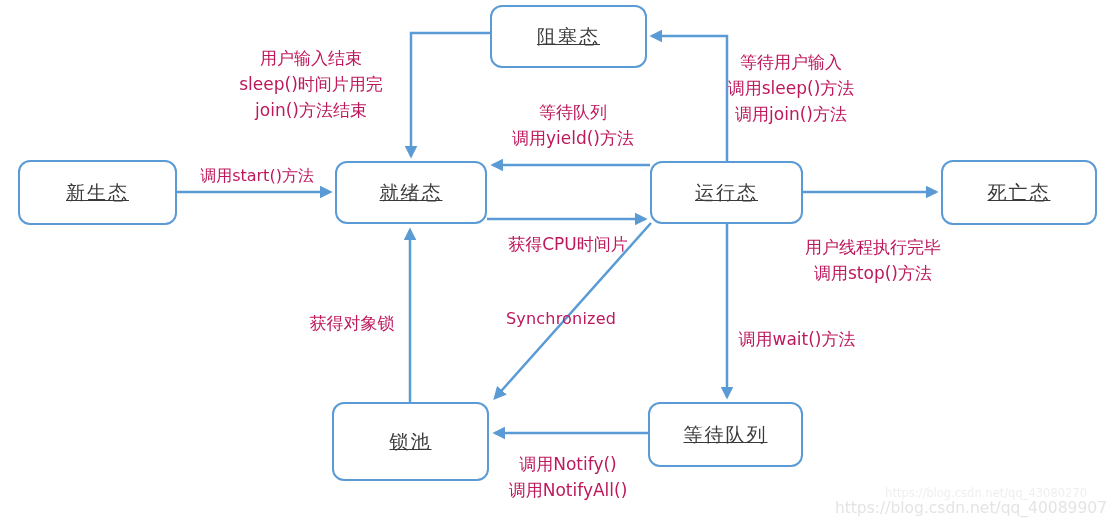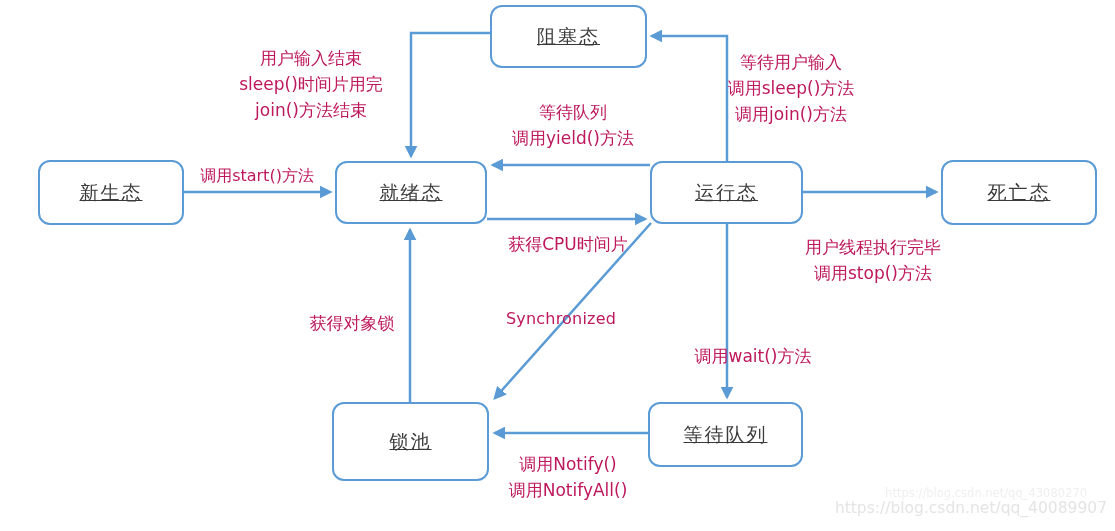--- a/index.html
+++ b/index.html
@@ -69,21 +69,21 @@
 
     <line class="edge" x1="651" y1="223" x2="495" y2="398" marker-end="url(#arr)"></line>
 
     <line class="edge" x1="727" y1="224" x2="727" y2="397" marker-end="url(#arr)"></line>
 
     <line class="edge" x1="648" y1="433" x2="495" y2="433" marker-end="url(#arr)"></line>
   </svg>
 
   <div class="node" style="left:490px;top:5px;width:157px;height:63px;">阻塞态</div>
 
-  <div class="node" style="left:18px;top:160px;width:146px;height:65px;margin-left:20px;">新生态</div>
+  <div class="node" style="left:18px;top:160px;width:159px;height:65px;">新生态</div>
 
   <div class="node" style="left:335px;top:161px;width:152px;height:63px;">就绪态</div>
 
   <div class="node" style="left:650px;top:161px;width:153px;height:63px;">运行态</div>
 
   <div class="node" style="left:941px;top:160px;width:156px;height:65px;">死亡态</div>
 
   <div class="node" style="left:332px;top:402px;width:157px;height:79px;">锁池</div>
 
   <div class="node" style="left:648px;top:402px;width:155px;height:65px;">等待队列</div>
@@ -119,21 +119,21 @@
   </div>
 
   <div class="lbl" style="left:352px;top:310px;">
     <div>获得对象锁</div>
   </div>
 
   <div class="lbl lbl-en" style="left:561px;top:306px;">
     <div>Synchronized</div>
   </div>
 
-  <div class="lbl" style="left:753px;top:326px;margin-top:17px;">
+  <div class="lbl" style="left:797px;top:326px;">
     <div>调用wait()方法</div>
   </div>
 
   <div class="lbl" style="left:568px;top:451px;">
     <div>调用Notify()</div>
     <div>调用NotifyAll()</div>
   </div>
 
   <div class="wm wm1">https://blog.csdn.net/qq_43080270</div>
   <div class="wm wm2">https://blog.csdn.net/qq_40089907</div>

